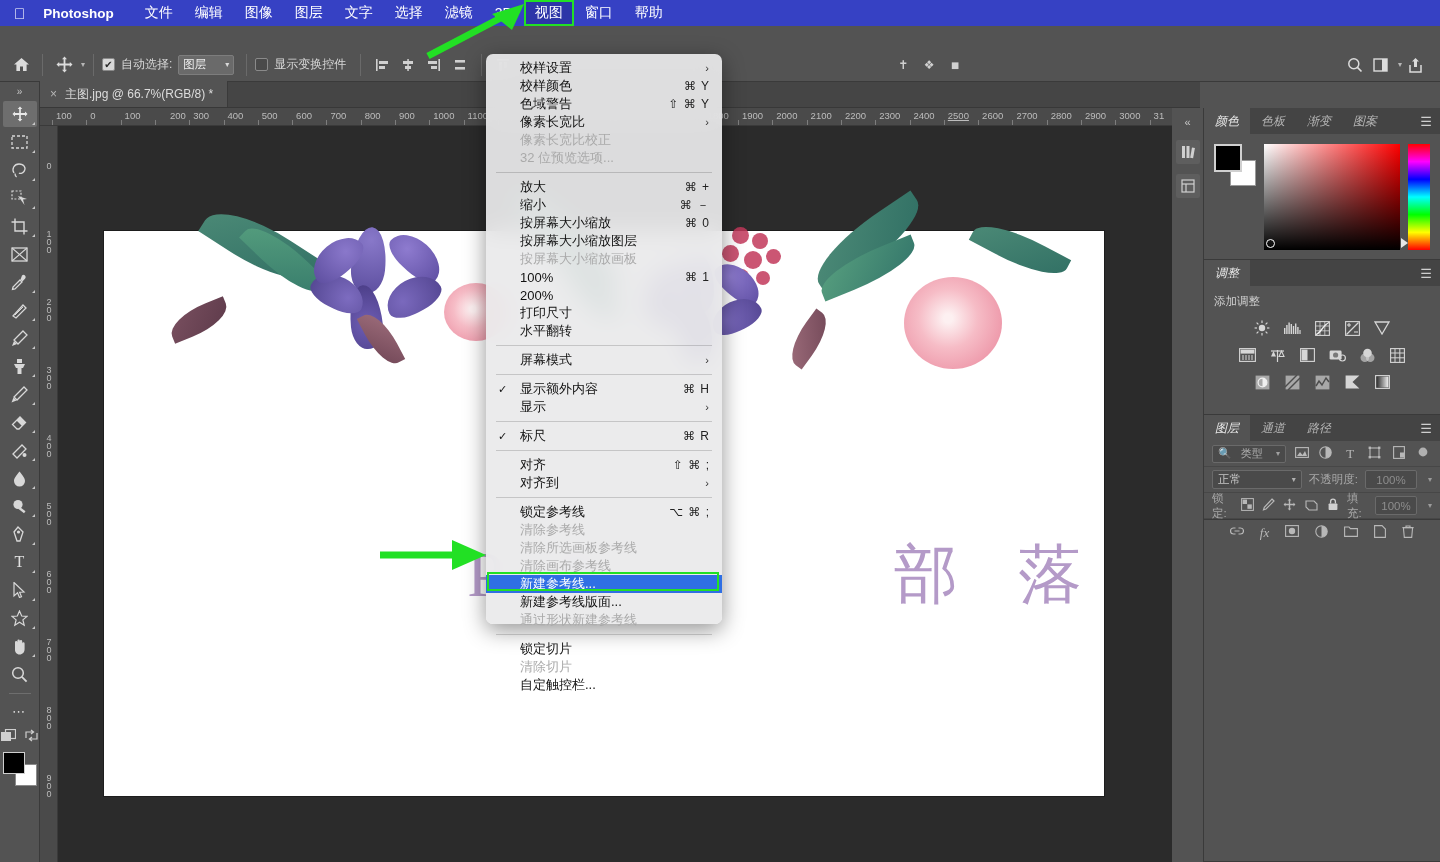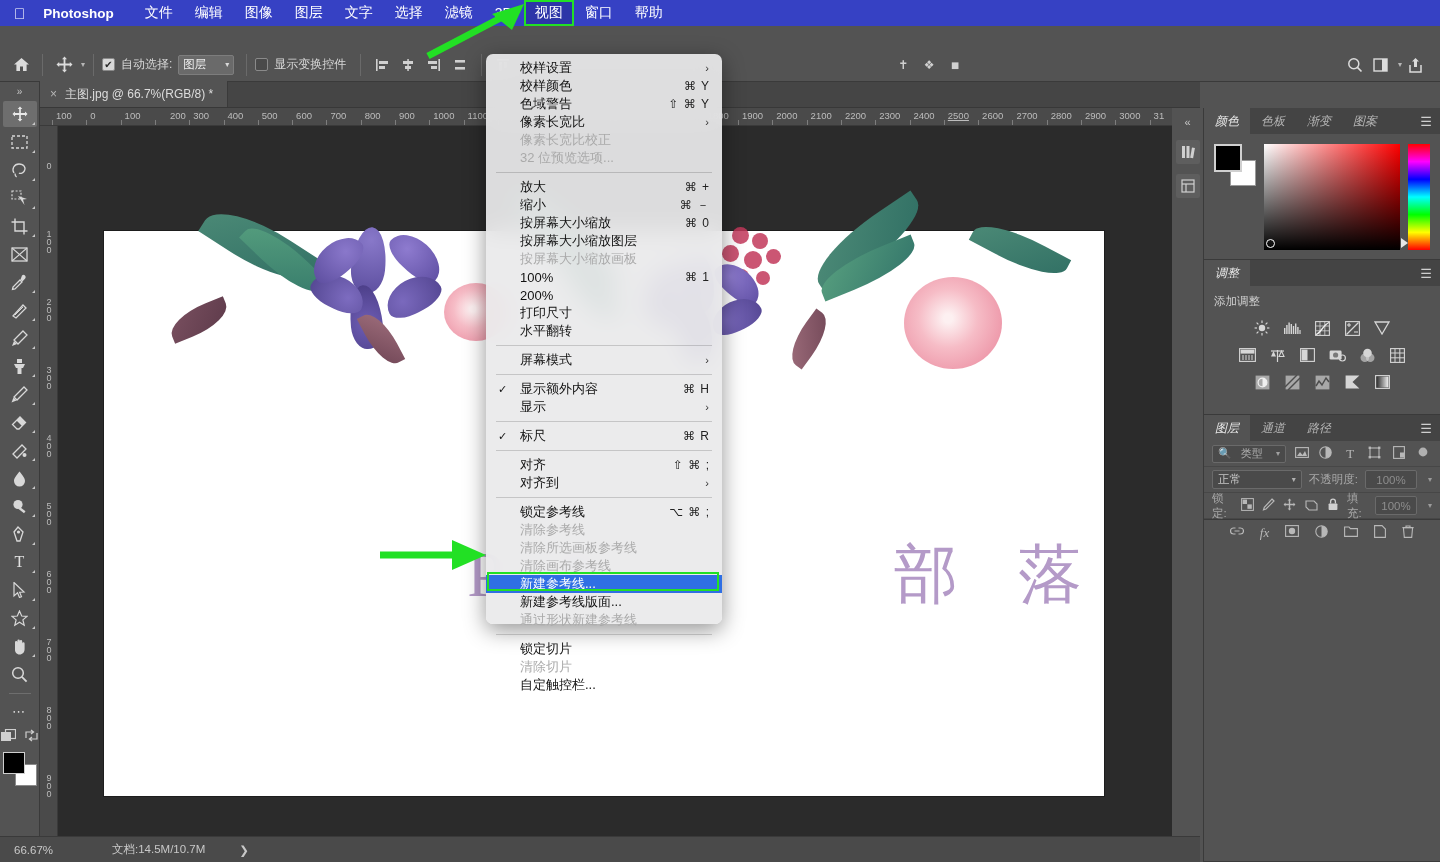--- a/index.html
+++ b/index.html
@@ -1051,27 +1051,20 @@
           <svg width="12" height="13" viewBox="0 0 12 13">
               <path d="M1.4 2.6 H10.6 L9.7 12.4 H2.3 Z" fill="none" stroke="#b8b8b8" stroke-width="1.1"></path>
               <line x1="0.4" y1="2.6" x2="11.6" y2="2.6" stroke="#b8b8b8" stroke-width="1.1"></line>
               <path d="M4 2.6 V1 H8 V2.6" fill="none" stroke="#b8b8b8" stroke-width="1.1"></path>
             </svg>
         </span>
       </div>
     </div>
   </div>
 
-  <div id="statusbar">
-    <span class="zoom">66.67%</span>
-    <span class="docinfo">
-      <span>文档:14.5M/10.7M</span>
-      <span>❯</span>
-    </span>
-  </div>
 
   <div id="dropdown">
       <div class="dd-item">
         <span class="lbl">校样设置</span>
         <span class="arr">›</span>
       </div>
       <div class="dd-item">
         <span class="lbl">校样颜色</span>
         <span class="key">⌘ Y</span>
       </div>

